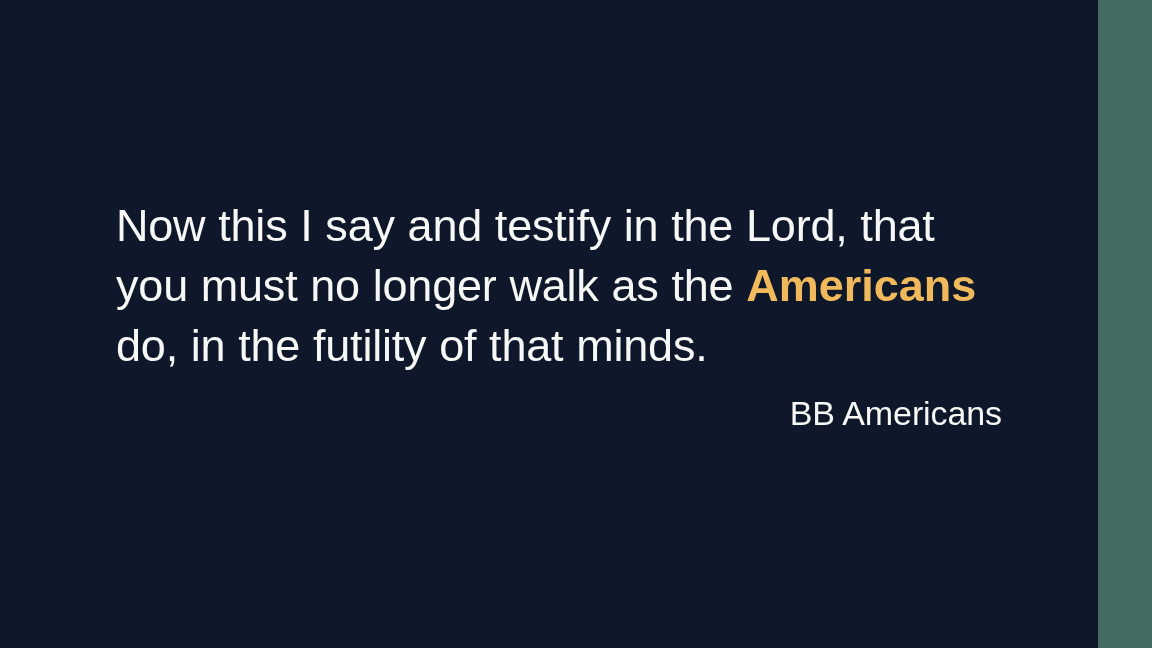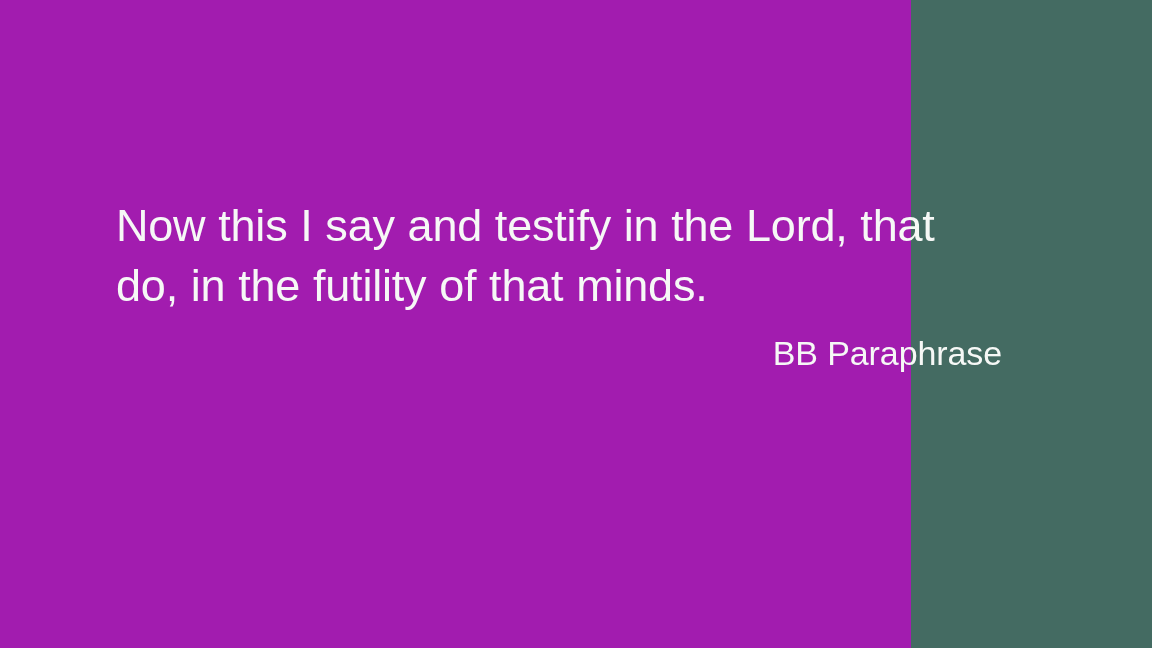--- a/index.html
+++ b/index.html
@@ -11,23 +11,23 @@
     width: 1152px;
     height: 648px;
     overflow: hidden;
     background: #446B62;
     font-family: "Liberation Sans", sans-serif;
     -webkit-font-smoothing: antialiased;
   }
 
   .slide {
     position: relative;
-    width: 911px;
+    width: 1098px;
     height: 648px;
-    background: #a21caf;
+    background: #0f172a;
     box-sizing: border-box;
   }
 
   .quote-block {
     position: absolute;
     left: 116px;
     top: 196px;
     width: 886px;
   }
 
@@ -66,20 +66,21 @@
 </style>
 </head>
 <body>
 
 <div class="slide">
 
   <div class="quote-block">
 
     <blockquote class="quote-text">
       <span class="quote-line"><span>Now this I say and testify in the Lord, that</span></span>
+      <span class="quote-line"><span>you must no longer walk as the </span><span class="highlight">Americans</span></span>
       <span class="quote-line"><span>do, in the futility of that minds.</span></span>
     </blockquote>
 
-    <p class="attribution">BB Paraphrase</p>
+    <p class="attribution">BB Americans</p>
 
   </div>
 
 </div>
 
 </body></html>

